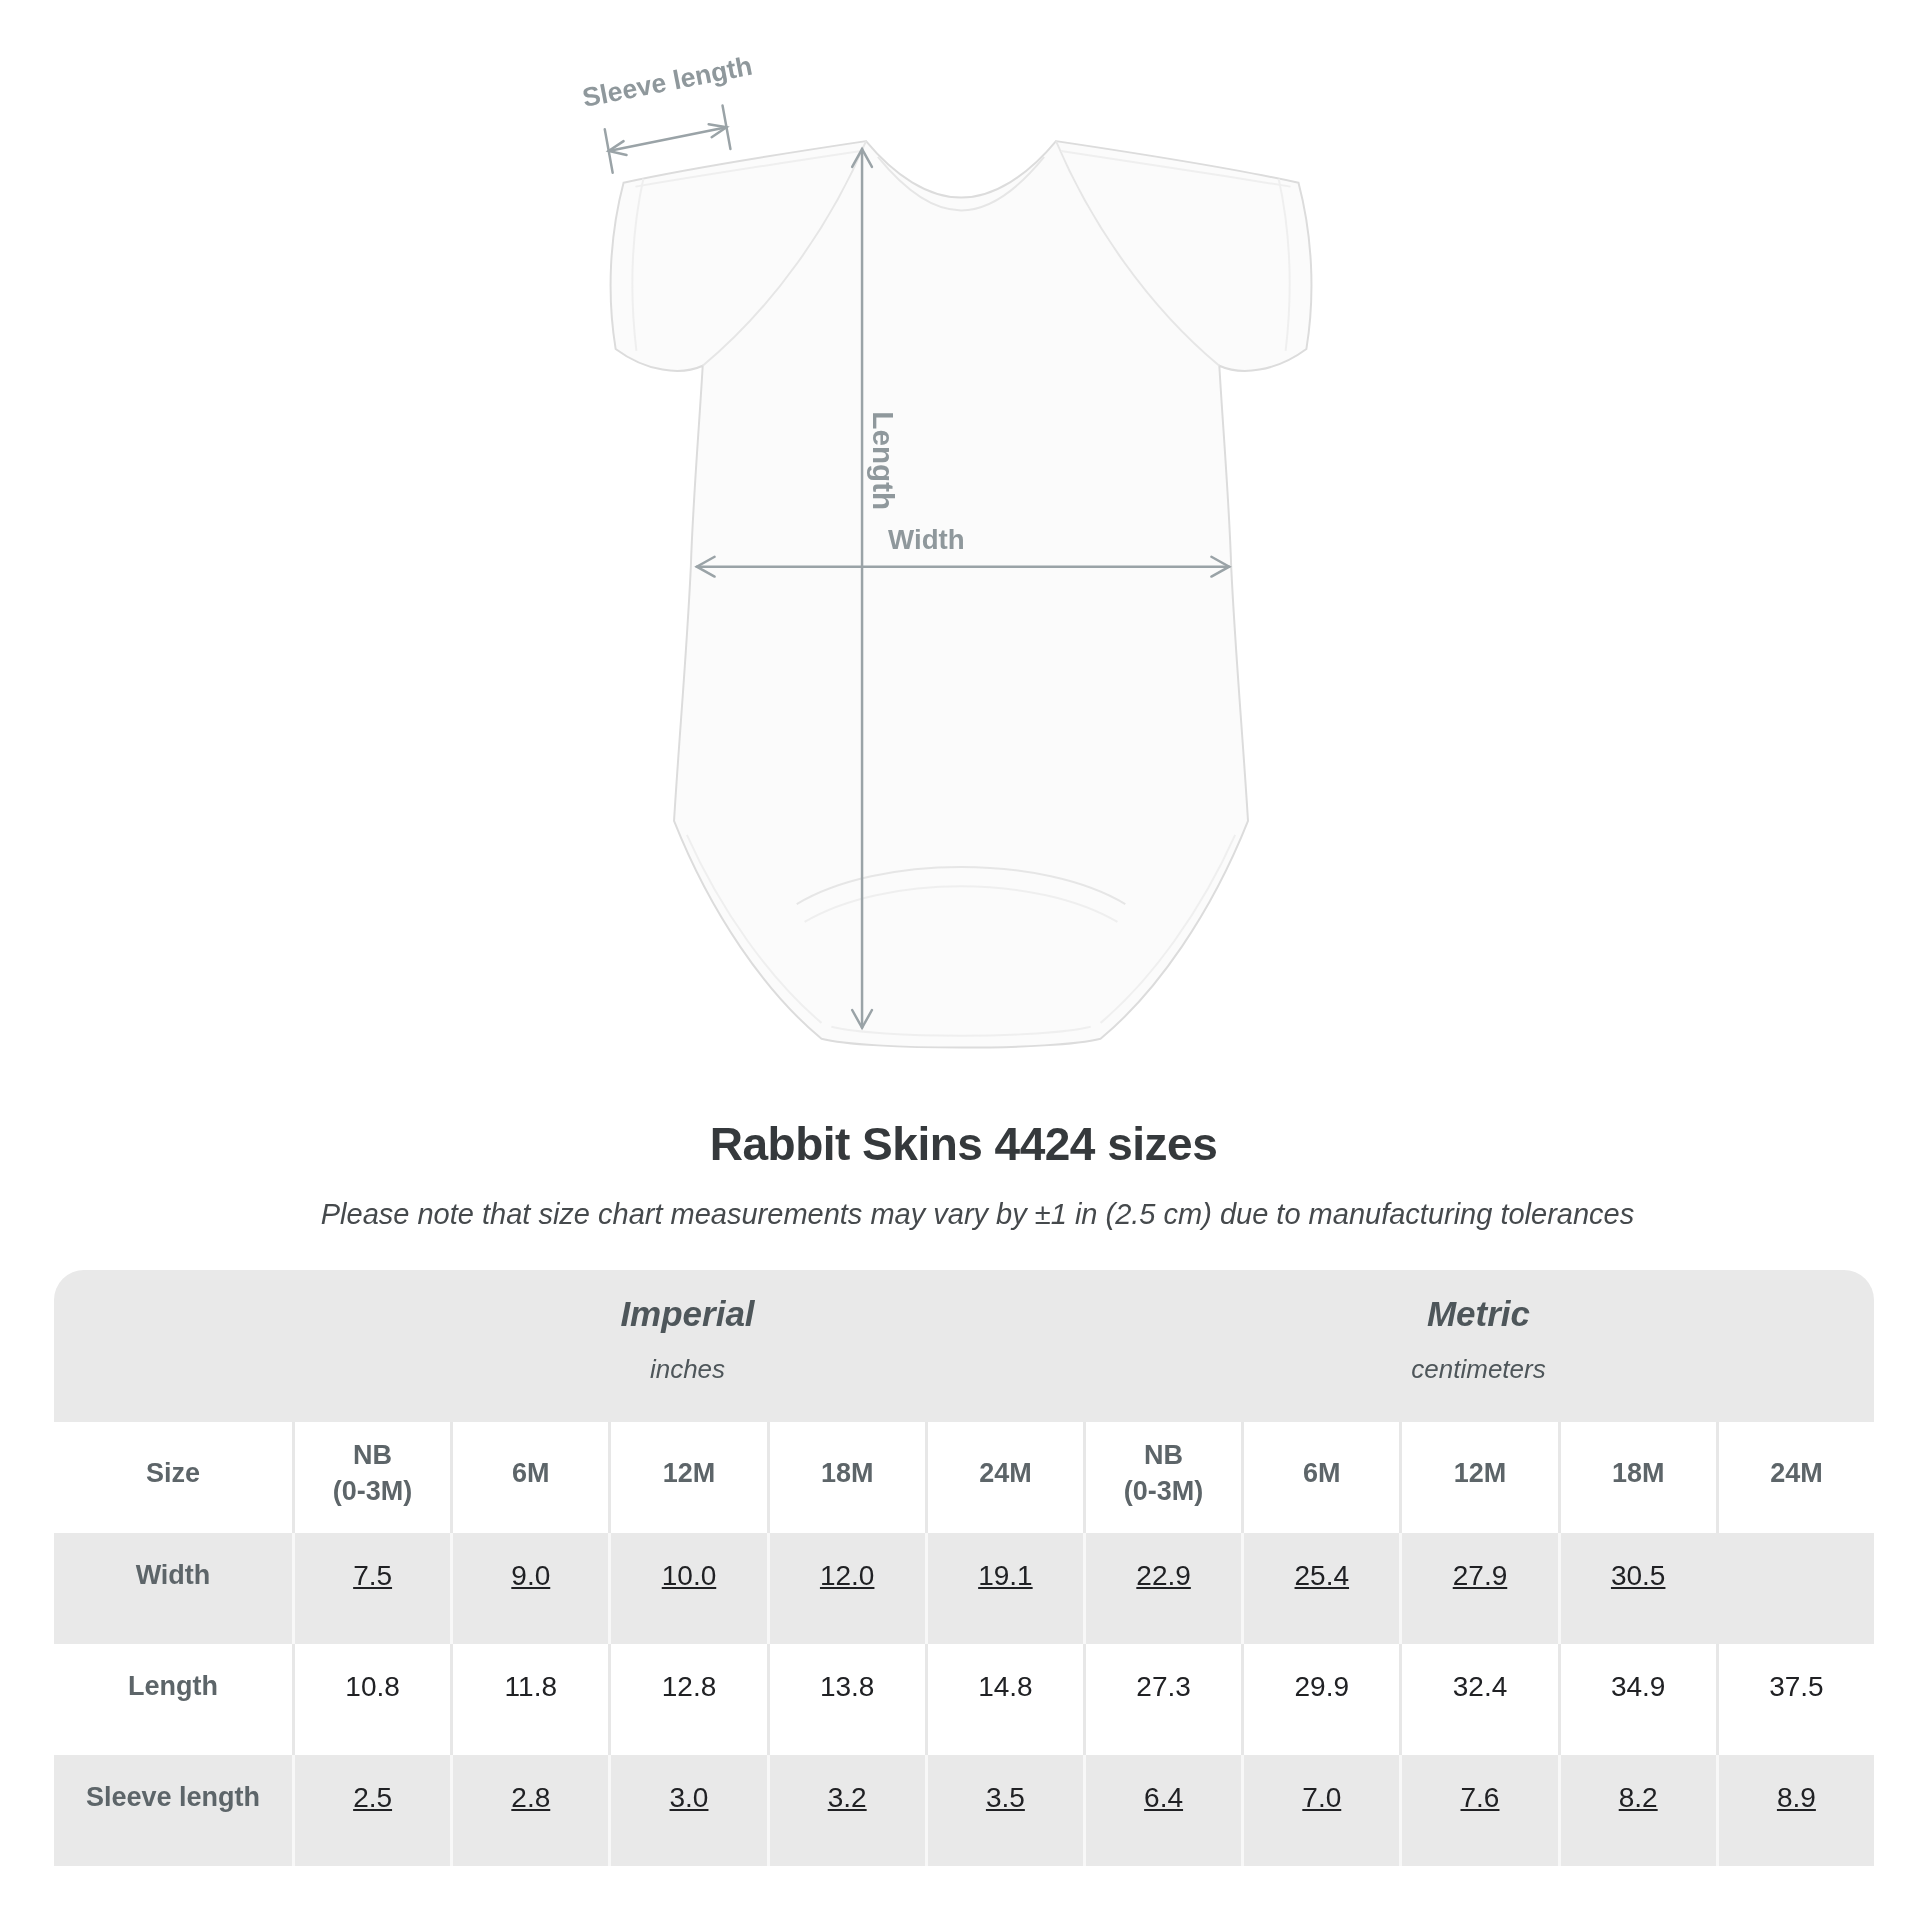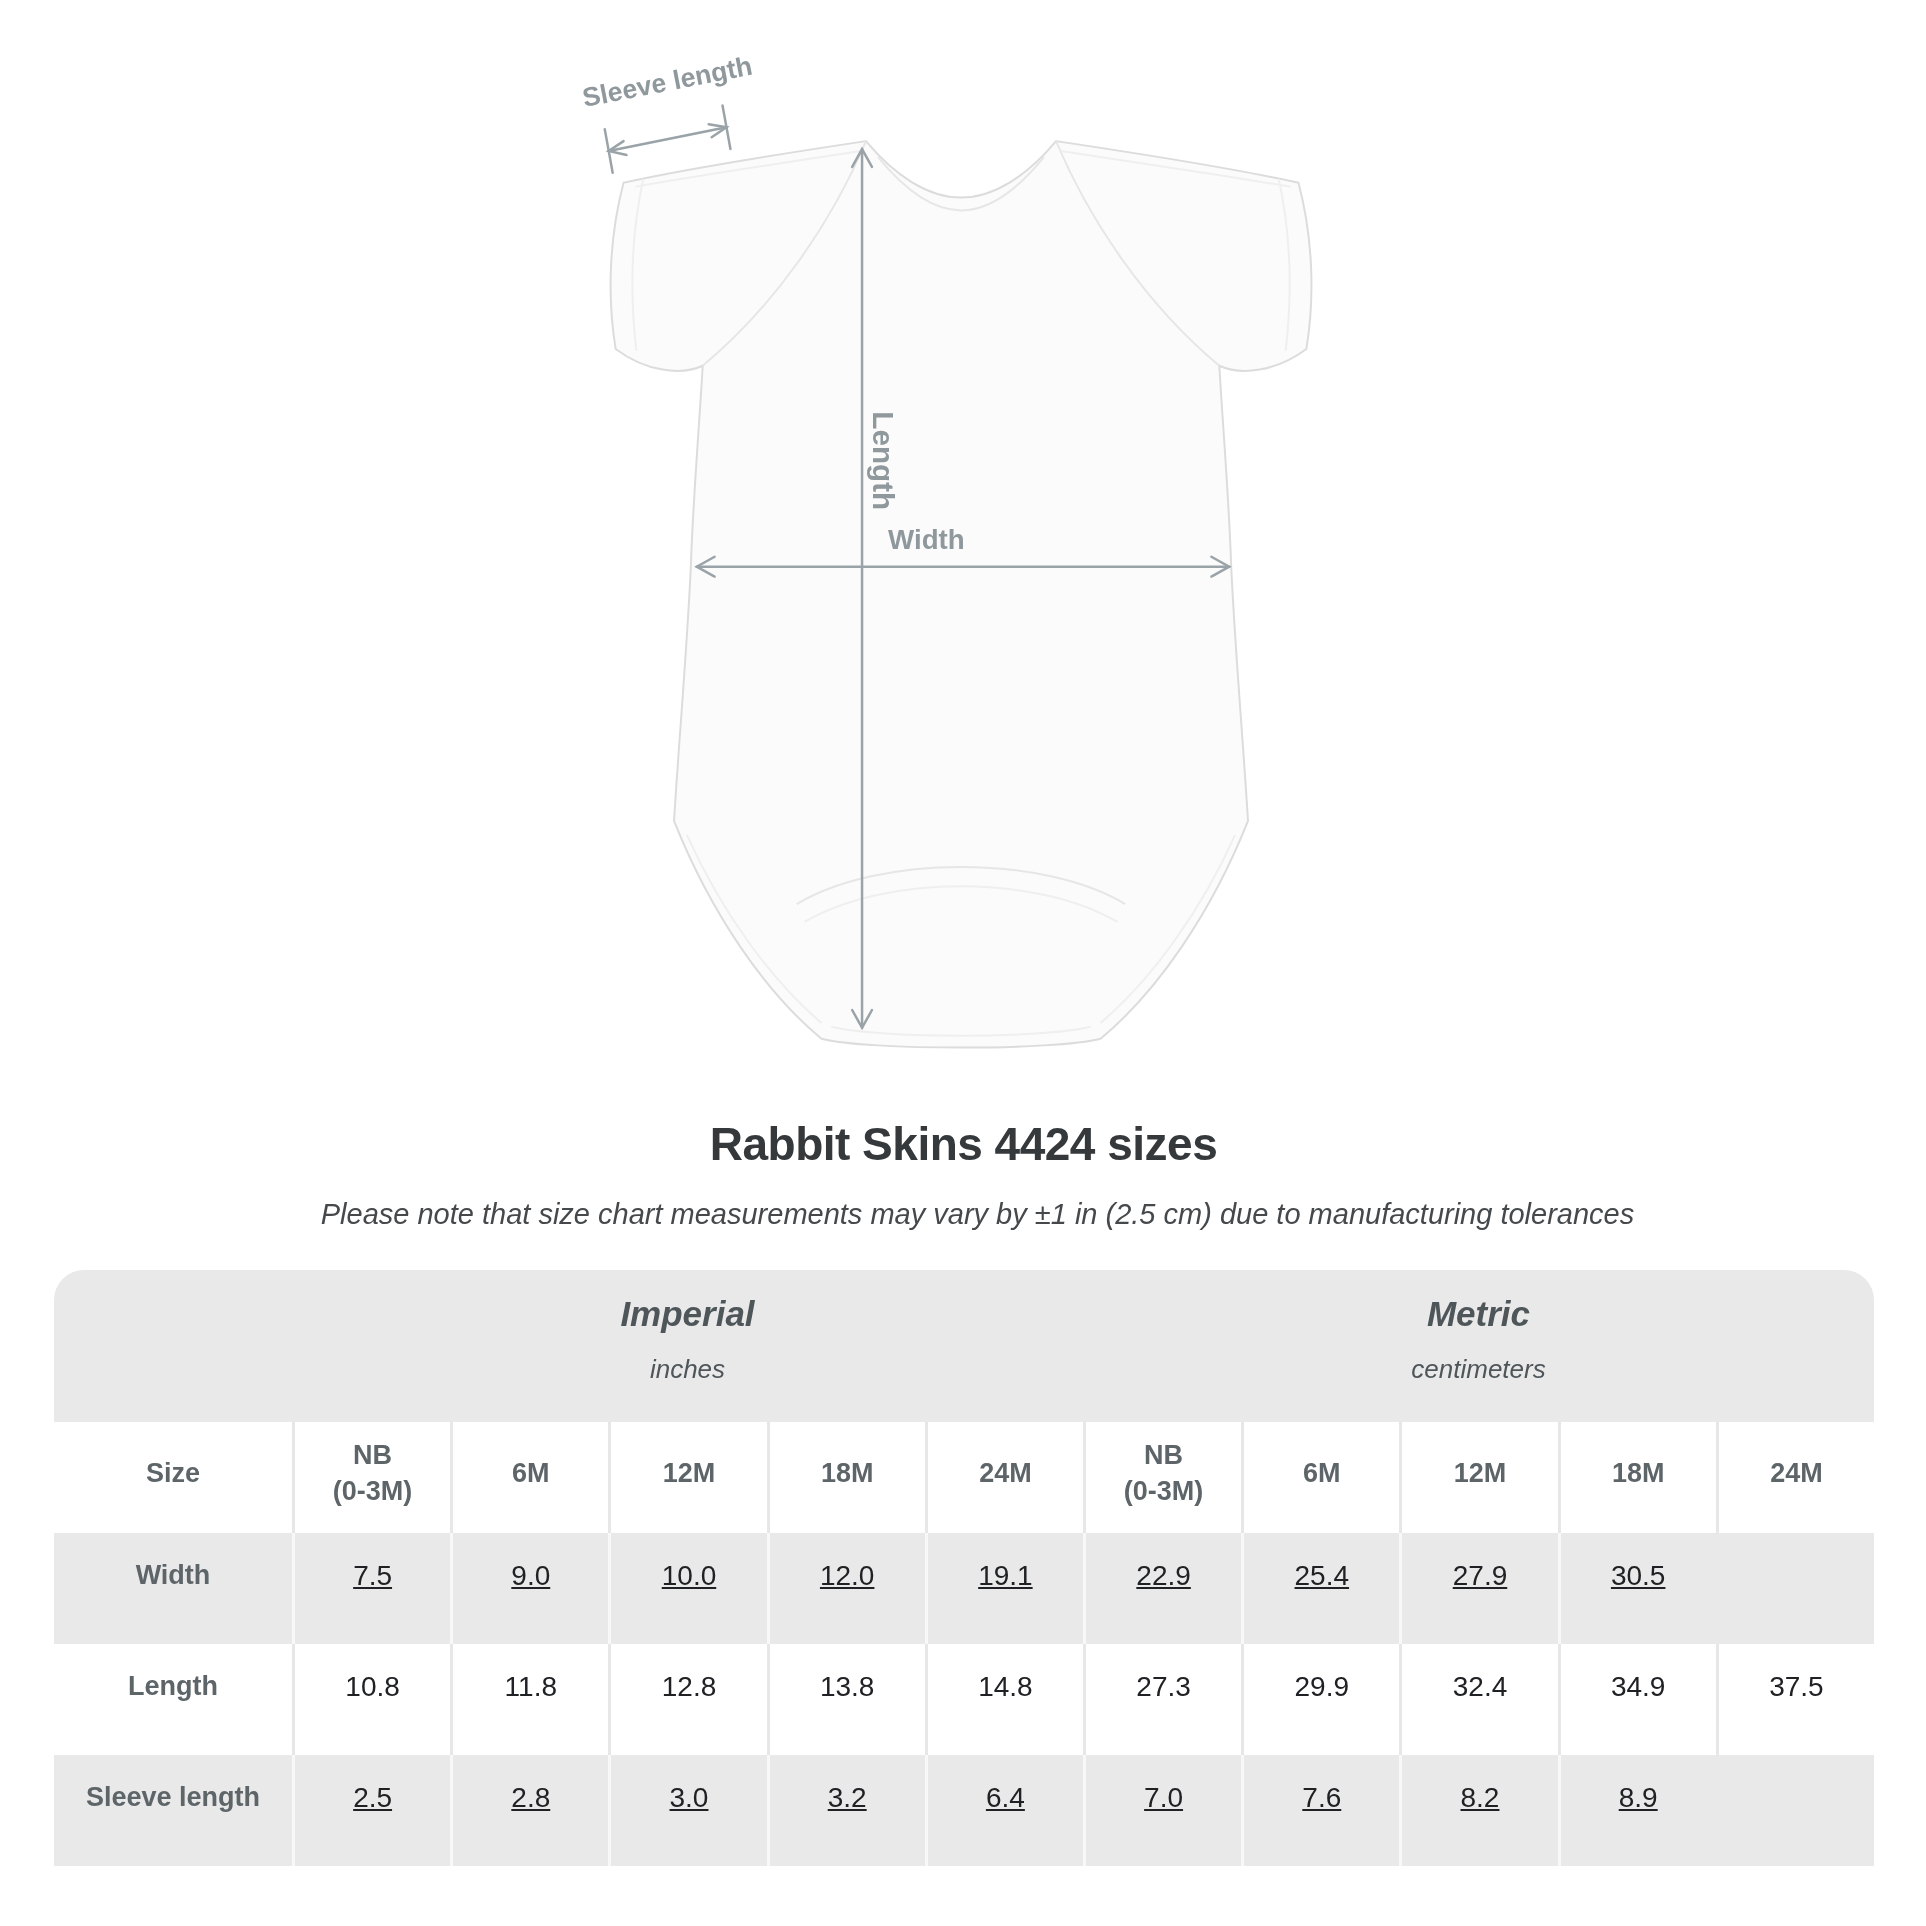--- a/index.html
+++ b/index.html
@@ -208,20 +208,21 @@
       <div class="cell val">34.9</div>
       <div class="cell val">37.5</div>
     </div>
 
     <div class="row r-gray drow">
       <div class="cell rowlabel">Sleeve length</div>
       <div class="cell val">2.5</div>
       <div class="cell val">2.8</div>
       <div class="cell val">3.0</div>
       <div class="cell val">3.2</div>
+      <div class="cell val">3.5</div>
       <div class="cell val">6.4</div>
       <div class="cell val">7.0</div>
       <div class="cell val">7.6</div>
       <div class="cell val">8.2</div>
       <div class="cell val">8.9</div>
     </div>
 
   </div>
 </div>
 

